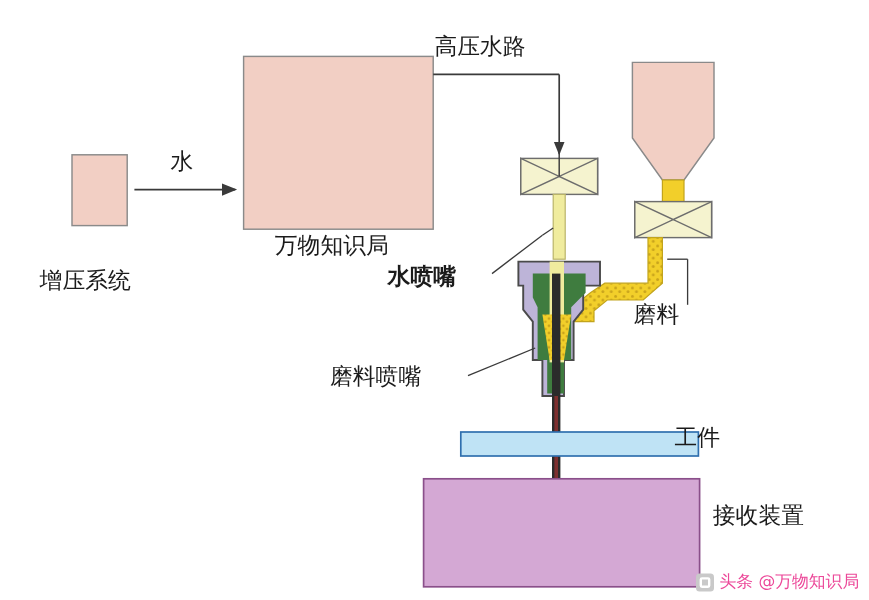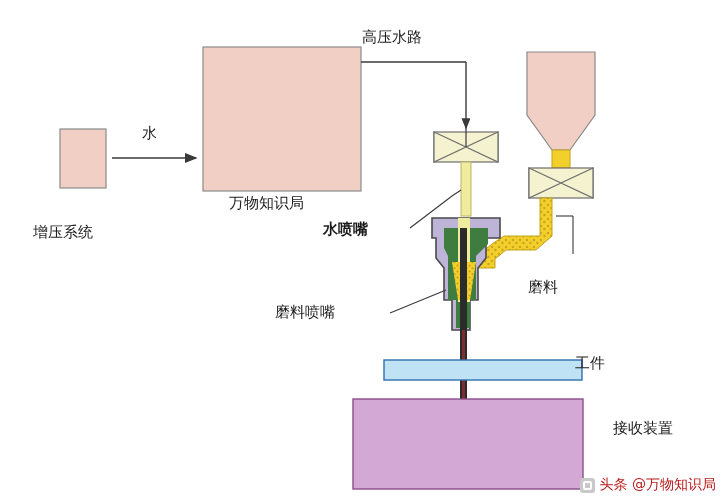--- a/index.html
+++ b/index.html
@@ -15,31 +15,31 @@
   }
   #stage {
     position: relative;
     width: 724px;
     height: 500px;
     background: #ffffff;
   }
   .lbl {
     position: absolute;
     color: #1b1b1b;
-    font-size: 15px;
+    font-size: 19px;
     line-height: 1;
     white-space: nowrap;
     font-family: "DejaVu Sans", "Liberation Sans", sans-serif;
   }
   .watermark {
     position: absolute;
     right: 8px;
     bottom: 6px;
     font-size: 14px;
-    color: #b91c1c;
+    color: #ec4899;
     display: flex;
     align-items: center;
     gap: 5px;
     white-space: nowrap;
   }
   .wm-icon {
     display: inline-block;
     width: 15px;
     height: 15px;
     border-radius: 3px;
@@ -132,26 +132,26 @@
   <div class="lbl" style="left:33px; top:225px;">增压系统</div>
 
   <div class="lbl" style="left:142px; top:126px;">水</div>
 
   <div class="lbl" style="left:229px; top:196px;">万物知识局</div>
 
   <div class="lbl" style="left:362px; top:30px;">高压水路</div>
 
   <div class="lbl" style="left:323px; top:222px;font-weight:bold;">水喷嘴</div>
 
-  <div class="lbl" style="left:528px; top:280px;text-align:center;">磨料</div>
+  <div class="lbl" style="left:528px; top:253px;text-align:center;">磨料</div>
 
   <div class="lbl" style="left:275px; top:305px;text-align:center;">磨料喷嘴</div>
 
-  <div class="lbl" style="left:575px; top:356px;">工件</div>
+  <div class="lbl" style="left:562px; top:356px;">工件</div>
 
-  <div class="lbl" style="left:613px; top:421px;">接收装置</div>
+  <div class="lbl" style="left:594px; top:421px;">接收装置</div>
 
   <div class="watermark">
     <span class="wm-icon"></span>
     <span>头条 @万物知识局</span>
   </div>
 
 </div>
 
 </body></html>

